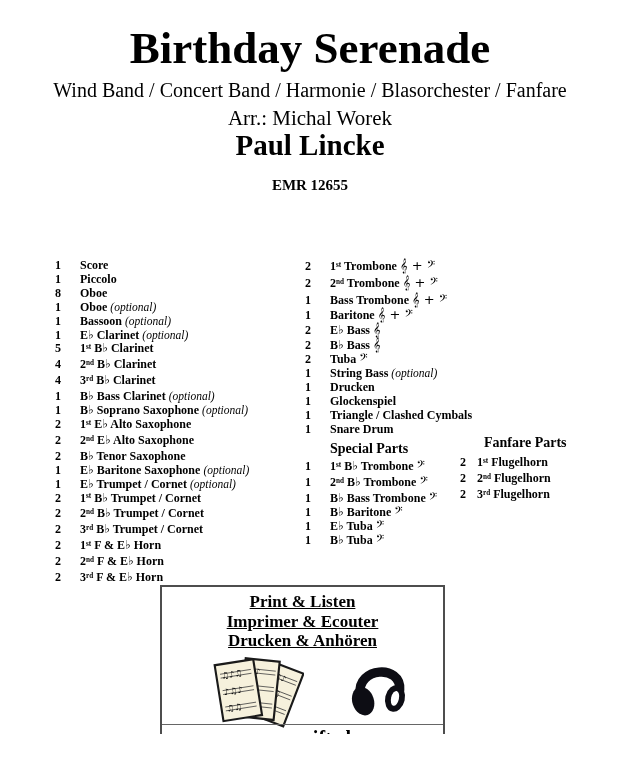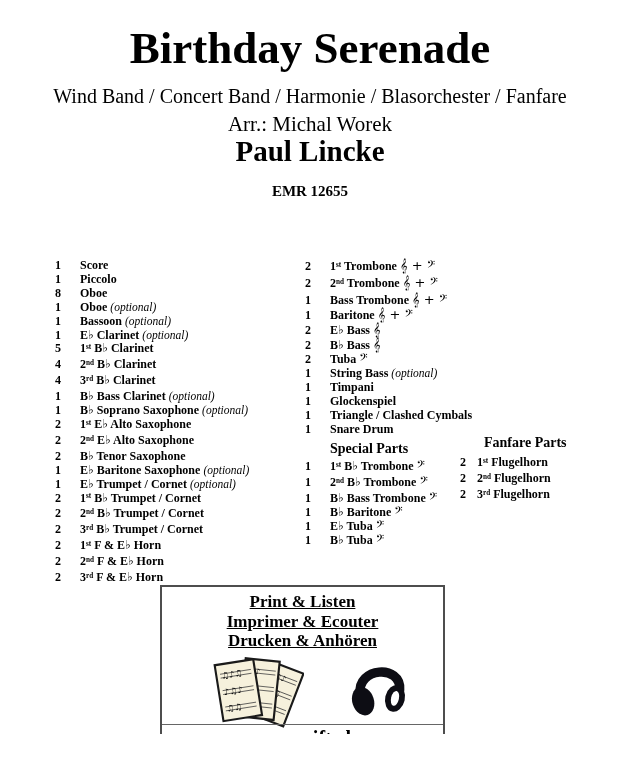--- a/index.html
+++ b/index.html
@@ -3,21 +3,21 @@
 <meta charset="utf-8">
 <style>
   html,body{margin:0;padding:0;background:#fff;}
   body{width:620px;height:778px;font-family:"Liberation Serif","DejaVu Serif",serif;color:#000;}
   .page{position:relative;width:620px;height:734px;background:#fff;overflow:hidden;}
 
   
   header{position:absolute;top:0;left:0;right:0;text-align:center;}
   .title{font-size:45px;font-weight:bold;margin-top:24px;line-height:48px;}
   .subtitle{font-size:23px;font-weight:bold;font-style:italic;margin-top:7px;line-height:26px;}
-  .ensemble{font-size:20px;margin-top:13px;line-height:23px;}
+  .ensemble{font-size:20px;margin-top:7px;line-height:23px;}
   .arranger{font-size:21px;margin-top:6px;line-height:21px;}
   .composer{font-size:29px;font-weight:bold;margin-top:0;line-height:33px;}
   .catalog{font-size:15px;font-weight:bold;margin-top:15px;line-height:17px;}
 
   
   .col{position:absolute;font-size:12px;font-weight:bold;line-height:13.9px;white-space:nowrap;}
   .col-left{left:50px;top:259px;}
   .col-right{left:300px;top:259px;}
   .col-special{left:300px;top:459px;line-height:14px;}
   .col-fanfare{left:460px;top:456px;}
@@ -80,21 +80,21 @@
     </div>
   <div class="col col-right">
       <div class="part-row"><span class="qty">2</span><span class="pname">1<sup>st</sup> Trombone <span class="msym clef">𝄞 + 𝄢</span></span></div>
       <div class="part-row"><span class="qty">2</span><span class="pname">2<sup>nd</sup> Trombone <span class="msym clef">𝄞 + 𝄢</span></span></div>
       <div class="part-row"><span class="qty">1</span><span class="pname">Bass Trombone <span class="msym clef">𝄞 + 𝄢</span></span></div>
       <div class="part-row"><span class="qty">1</span><span class="pname">Baritone <span class="msym clef">𝄞 + 𝄢</span></span></div>
       <div class="part-row"><span class="qty">2</span><span class="pname">E<span class="msym">♭</span> Bass <span class="msym clef">𝄞</span></span></div>
       <div class="part-row"><span class="qty">2</span><span class="pname">B<span class="msym">♭</span> Bass <span class="msym clef">𝄞</span></span></div>
       <div class="part-row"><span class="qty">2</span><span class="pname">Tuba <span class="msym clef">𝄢</span></span></div>
       <div class="part-row"><span class="qty">1</span><span class="pname">String Bass <span class="note">(optional)</span></span></div>
-      <div class="part-row"><span class="qty">1</span><span class="pname">Timpani</span></div>
+      <div class="part-row"><span class="qty">1</span><span class="pname">Drucken</span></div>
       <div class="part-row"><span class="qty">1</span><span class="pname">Glockenspiel</span></div>
       <div class="part-row"><span class="qty">1</span><span class="pname">Triangle / Clashed Cymbals</span></div>
       <div class="part-row"><span class="qty">1</span><span class="pname">Snare Drum</span></div>
     </div>
 
   <div class="sp-header">Special Parts</div>
   <div class="col col-special">
       <div class="part-row"><span class="qty">1</span><span class="pname">1<sup>st</sup> B<span class="msym">♭</span> Trombone <span class="msym clef">𝄢</span></span></div>
       <div class="part-row"><span class="qty">1</span><span class="pname">2<sup>nd</sup> B<span class="msym">♭</span> Trombone <span class="msym clef">𝄢</span></span></div>
       <div class="part-row"><span class="qty">1</span><span class="pname">B<span class="msym">♭</span> Bass Trombone <span class="msym clef">𝄢</span></span></div>

